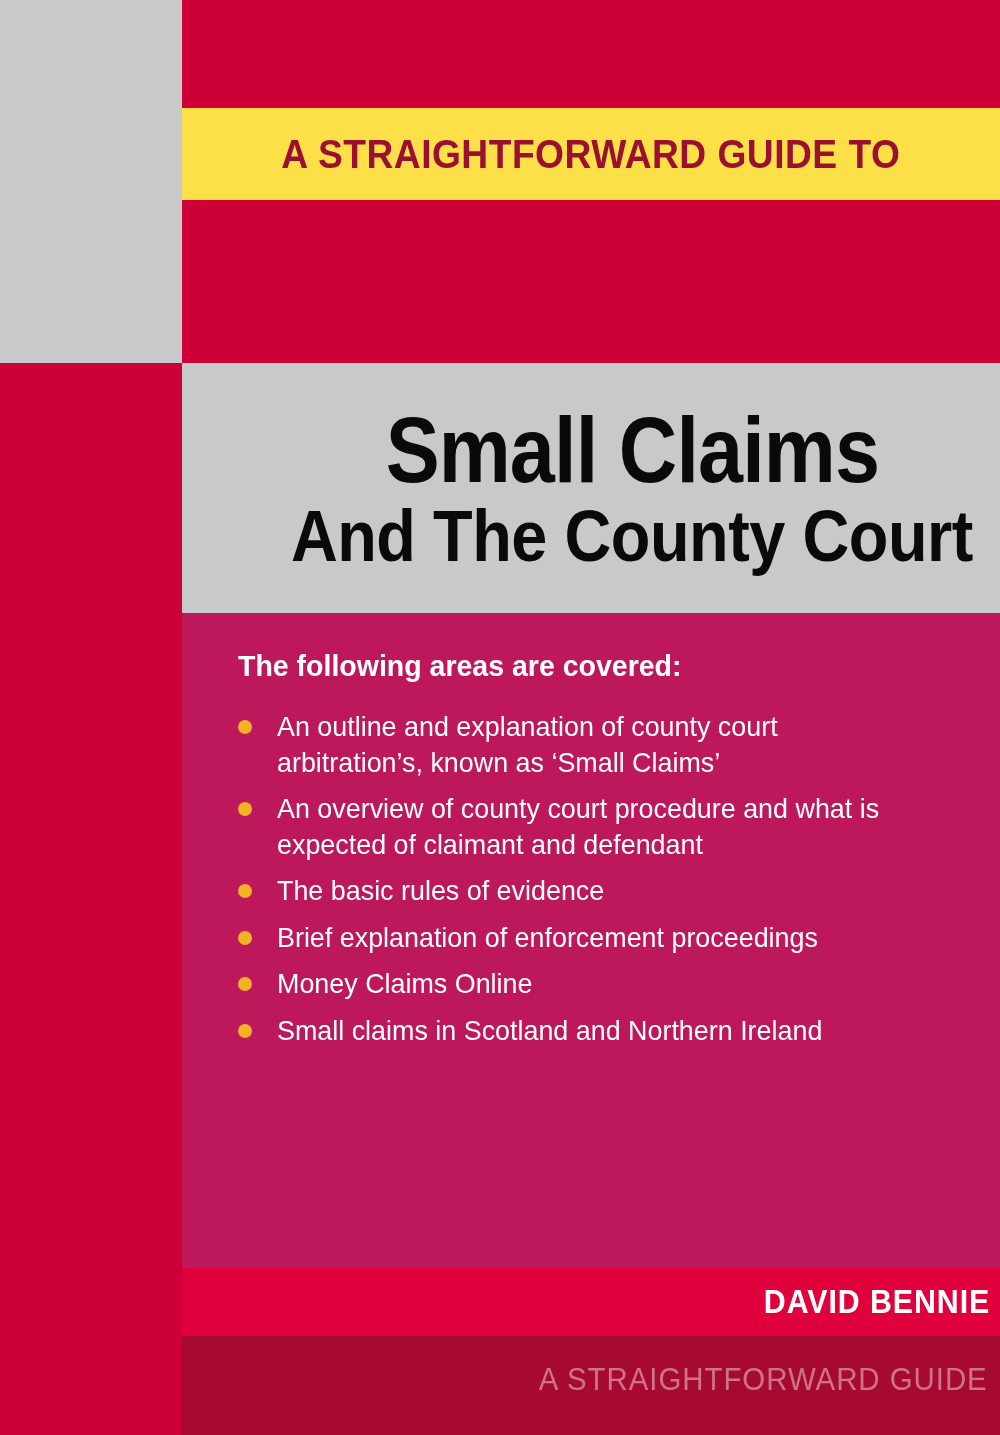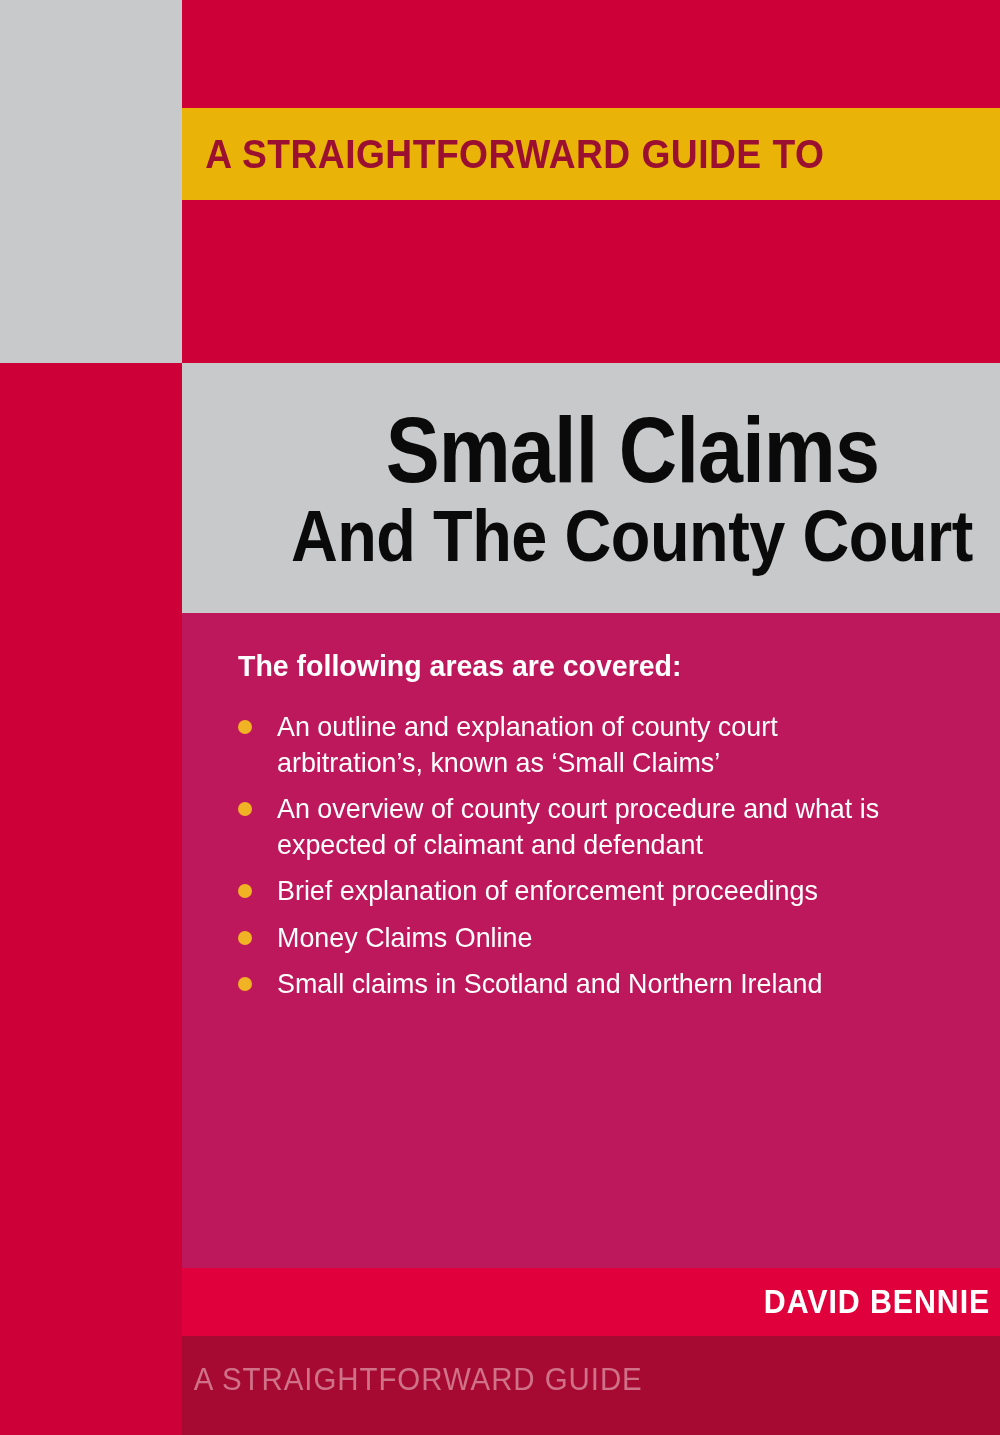--- a/index.html
+++ b/index.html
@@ -45,23 +45,24 @@
     background: #ce0038;
   }
 
   
   .banner {
     position: absolute;
     left: 182px;
     top: 108px;
     width: 818px;
     height: 92px;
-    background: #eab308;
+    background: #fde047;
     display: flex;
     align-items: center;
+    justify-content: center;
   }
   .banner-text {
     font-size: 40px;
     font-weight: bold;
     letter-spacing: 0.5px;
     color: #9b1030;
     transform: scaleX(0.93);
     transform-origin: center;
     white-space: nowrap;
   }
@@ -172,21 +173,21 @@
   
   .footer-band {
     position: absolute;
     left: 182px;
     top: 1336px;
     width: 818px;
     height: 99px;
     background: #a60a33;
     display: flex;
     align-items: flex-start;
-    justify-content: flex-start;
+    justify-content: flex-end;
     padding-top: 26px;
     box-sizing: border-box;
   }
   .footer-text {
     font-size: 31px;
     letter-spacing: 1px;
     color: #cf7288;
     transform: scaleX(0.95);
     transform-origin: center;
     white-space: nowrap;
@@ -216,20 +217,24 @@
       <li class="bullet-item">
         <span class="bullet-dot"></span>
         <span class="bullet-text">An outline and explanation of county court arbitration’s, known as ‘Small Claims’</span>
       </li>
       <li class="bullet-item">
         <span class="bullet-dot"></span>
         <span class="bullet-text">An overview of county court procedure and what is expected of claimant and defendant</span>
       </li>
       <li class="bullet-item">
         <span class="bullet-dot"></span>
+        <span class="bullet-text">The basic rules of evidence</span>
+      </li>
+      <li class="bullet-item">
+        <span class="bullet-dot"></span>
         <span class="bullet-text">Brief explanation of enforcement proceedings</span>
       </li>
       <li class="bullet-item">
         <span class="bullet-dot"></span>
         <span class="bullet-text">Money Claims Online</span>
       </li>
       <li class="bullet-item">
         <span class="bullet-dot"></span>
         <span class="bullet-text">Small claims in Scotland and Northern Ireland</span>
       </li>

